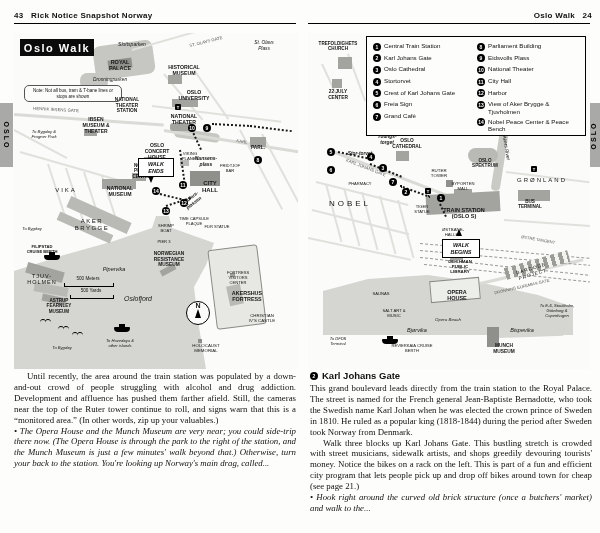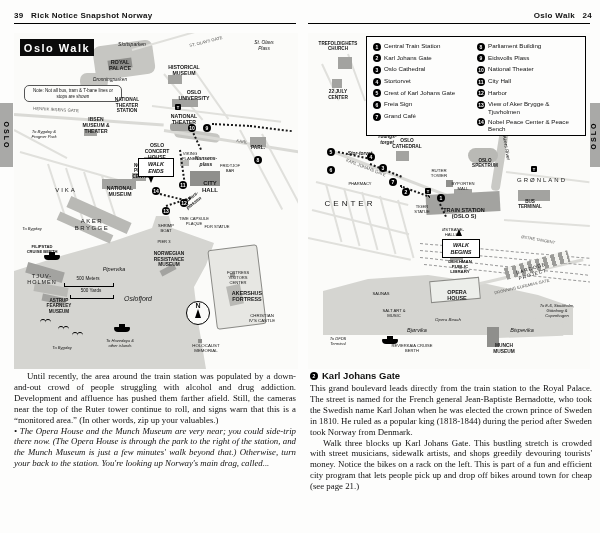--- a/index.html
+++ b/index.html
@@ -64,21 +64,21 @@
   .indent{text-indent:13px;}
   .bullettxt{font-style:italic;}
   .sechead{display:flex;align-items:center;gap:4px;margin-bottom:2px;}
   .sechead .marker{position:static;transform:none;}
   .sechead .ht{font:bold 9.5px "Liberation Sans",sans-serif;}
 </style>
 </head>
 <body>
 
 <div class="pghead" style="left:14px;">
-  <span>39</span>&nbsp;&nbsp;
+  <span>43</span>&nbsp;&nbsp;
   <span>Rick Notice Snapshot Norway</span>
 </div>
 <div class="hrule" style="left:14px;"></div>
 <div class="tab" style="left:0;">
   <span style="transform:rotate(90deg);">OSLO</span>
 </div>
 
 <div class="map" style="left:14px;">
 
   <div class="water" style="left:0;top:170px;width:284px;height:166px;
@@ -388,21 +388,21 @@
   <div class="walkbox" style="left:134px;top:206px;width:34px;">
     <span>WALK BEGINS</span>
   </div>
   <div class="arrow-up" style="left:148px;top:196px;"></div>
 
   <div class="lbl b" style="left:30px;top:8px;font-size:4.6px;width:42px;">TREFOLDIGHETS CHURCH</div>
   <div class="lbl b" style="left:30px;top:56px;font-size:4.8px;width:26px;">22 JULY CENTER</div>
   <div class="lbl b i" style="left:79px;top:101px;font-size:4.8px;width:30px;">Youngs-torget</div>
   <div class="lbl b" style="left:99px;top:105px;font-size:4.8px;width:34px;">OSLO CATHEDRAL</div>
   <div class="lbl b i" style="left:52px;top:118px;font-size:4.8px;width:26px;">Stor-torvet</div>
-  <div class="lbl" style="left:42px;top:166px;font-size:8px;letter-spacing:3px;">CENTER</div>
+  <div class="lbl" style="left:42px;top:166px;font-size:8px;letter-spacing:3px;">NOBEL</div>
   <div class="lbl" style="left:52px;top:149px;font-size:4.1px;width:30px;">PHARMACY</div>
   <div class="lbl" style="left:114px;top:172px;font-size:4.1px;width:26px;">TIGER STATUE</div>
   <div class="lbl gray" style="left:58px;top:132px;font-size:4.3px;transform:translateX(-50%) rotate(21deg);white-space:nowrap;">KARL JOHANS GATE</div>
   <div class="lbl b" style="left:156px;top:174px;font-size:5.5px;width:56px;">TRAIN STATION (OSLO S)</div>
   <div class="lbl" style="left:145px;top:194px;font-size:4.3px;width:34px;">ØSTBANE-HALLEN</div>
   <div class="lbl" style="left:131px;top:135px;font-size:4.4px;width:24px;">RUTER TOWER</div>
   <div class="lbl" style="left:155px;top:149px;font-size:4.2px;width:32px;">BYPORTEN MALL</div>
   <div class="lbl b" style="left:177px;top:125px;font-size:4.6px;width:34px;">OSLO SPEKTRUM</div>
   <div class="lbl i" style="left:198px;top:112px;font-size:4.8px;transform:translateX(-50%) rotate(80deg);white-space:nowrap;">Akers River</div>
   <div class="lbl" style="left:234px;top:144px;font-size:6px;letter-spacing:2px;">GRØNLAND</div>
@@ -455,13 +455,14 @@
 
 <div class="bodytxt" style="left:310px;top:370px;">
   <div class="sechead">
     <span class="marker">
         <span>2</span>
       </span>
     <span class="ht">Karl Johans Gate</span>
   </div>
   <p>This grand boulevard leads directly from the train station to the Royal Palace. The street is named for the French general Jean-Baptiste Bernadotte, who took the Swedish name Karl Johan when he was elected the crown prince of Sweden in 1810. He ruled as a popular king (1818-1844) during the period after Sweden took Norway from Denmark.</p>
   <p class="indent">Walk three blocks up Karl Johans Gate. This bustling stretch is crowded with street musicians, sidewalk artists, and shops greedily devouring tourists' money. Notice the bikes on a rack on the left. This is part of a fun and efficient city program that lets people pick up and drop off bikes around town for cheap (see page 21.)</p>
+  <p class="bullettxt">• Hook right around the curved old brick structure (once a butchers' market) and walk to the...</p>
 </div>
 
 </body></html>

